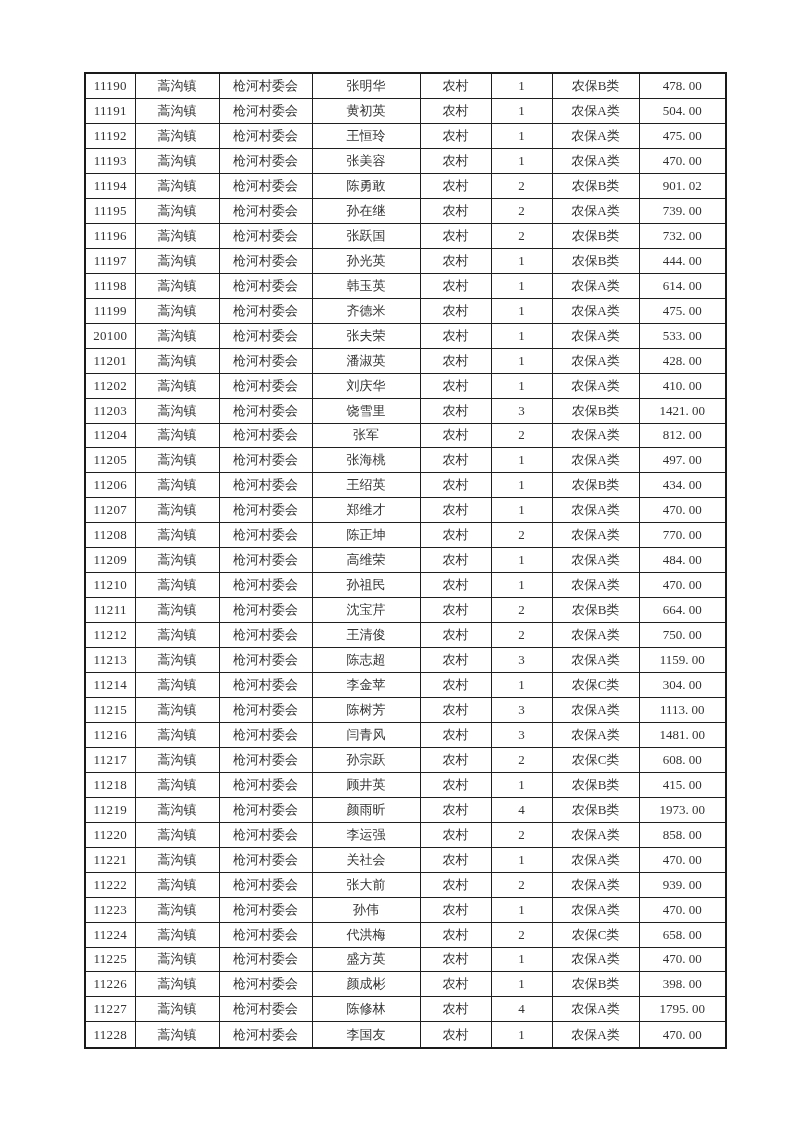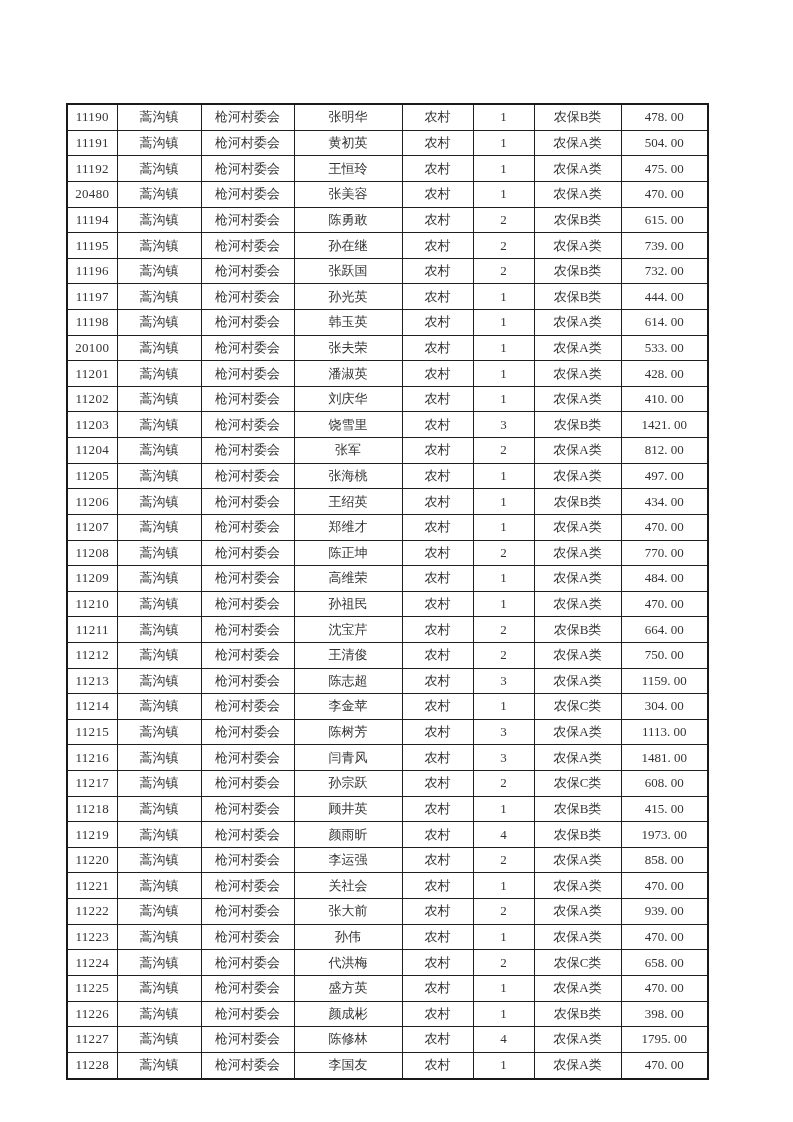--- a/index.html
+++ b/index.html
@@ -6,28 +6,27 @@
   .page {
     position: relative;
     width: 793px;
     height: 1122px;
     background: #ffffff;
     overflow: hidden;
     font-family: "Liberation Serif", "DejaVu Serif", serif;
   }
   table.grid {
     position: absolute;
-    left: 66px;
+    left: 84px;
     top: 72px;
     width: 641px;
     height: 977px;
     border-collapse: collapse;
     table-layout: fixed;
     border: 2px solid #1a1a1a;
-    margin-top: 31px;
   }
   table.grid td {
     border: 1.5px solid #1f1f1f;
     padding: 0;
     text-align: center;
     vertical-align: middle;
     font-size: 13px;
     color: #333333;
     white-space: nowrap;
     overflow: hidden;
@@ -76,38 +75,38 @@
           <td class="c0">11192</td>
           <td class="c1">蒿沟镇</td>
           <td class="c2">枪河村委会</td>
           <td class="c3">王恒玲</td>
           <td class="c4">农村</td>
           <td class="c5">1</td>
           <td class="c6">农保A类</td>
           <td class="c7">475. 00</td>
         </tr>
         <tr>
-          <td class="c0">20480</td>
+          <td class="c0">11193</td>
           <td class="c1">蒿沟镇</td>
           <td class="c2">枪河村委会</td>
           <td class="c3">张美容</td>
           <td class="c4">农村</td>
           <td class="c5">1</td>
           <td class="c6">农保A类</td>
           <td class="c7">470. 00</td>
         </tr>
         <tr>
           <td class="c0">11194</td>
           <td class="c1">蒿沟镇</td>
           <td class="c2">枪河村委会</td>
           <td class="c3">陈勇敢</td>
           <td class="c4">农村</td>
           <td class="c5">2</td>
           <td class="c6">农保B类</td>
-          <td class="c7">615. 00</td>
+          <td class="c7">901. 02</td>
         </tr>
         <tr>
           <td class="c0">11195</td>
           <td class="c1">蒿沟镇</td>
           <td class="c2">枪河村委会</td>
           <td class="c3">孙在继</td>
           <td class="c4">农村</td>
           <td class="c5">2</td>
           <td class="c6">农保A类</td>
           <td class="c7">739. 00</td>
@@ -134,20 +133,30 @@
         </tr>
         <tr>
           <td class="c0">11198</td>
           <td class="c1">蒿沟镇</td>
           <td class="c2">枪河村委会</td>
           <td class="c3">韩玉英</td>
           <td class="c4">农村</td>
           <td class="c5">1</td>
           <td class="c6">农保A类</td>
           <td class="c7">614. 00</td>
+        </tr>
+        <tr>
+          <td class="c0">11199</td>
+          <td class="c1">蒿沟镇</td>
+          <td class="c2">枪河村委会</td>
+          <td class="c3">齐德米</td>
+          <td class="c4">农村</td>
+          <td class="c5">1</td>
+          <td class="c6">农保A类</td>
+          <td class="c7">475. 00</td>
         </tr>
         <tr>
           <td class="c0">20100</td>
           <td class="c1">蒿沟镇</td>
           <td class="c2">枪河村委会</td>
           <td class="c3">张夫荣</td>
           <td class="c4">农村</td>
           <td class="c5">1</td>
           <td class="c6">农保A类</td>
           <td class="c7">533. 00</td>

